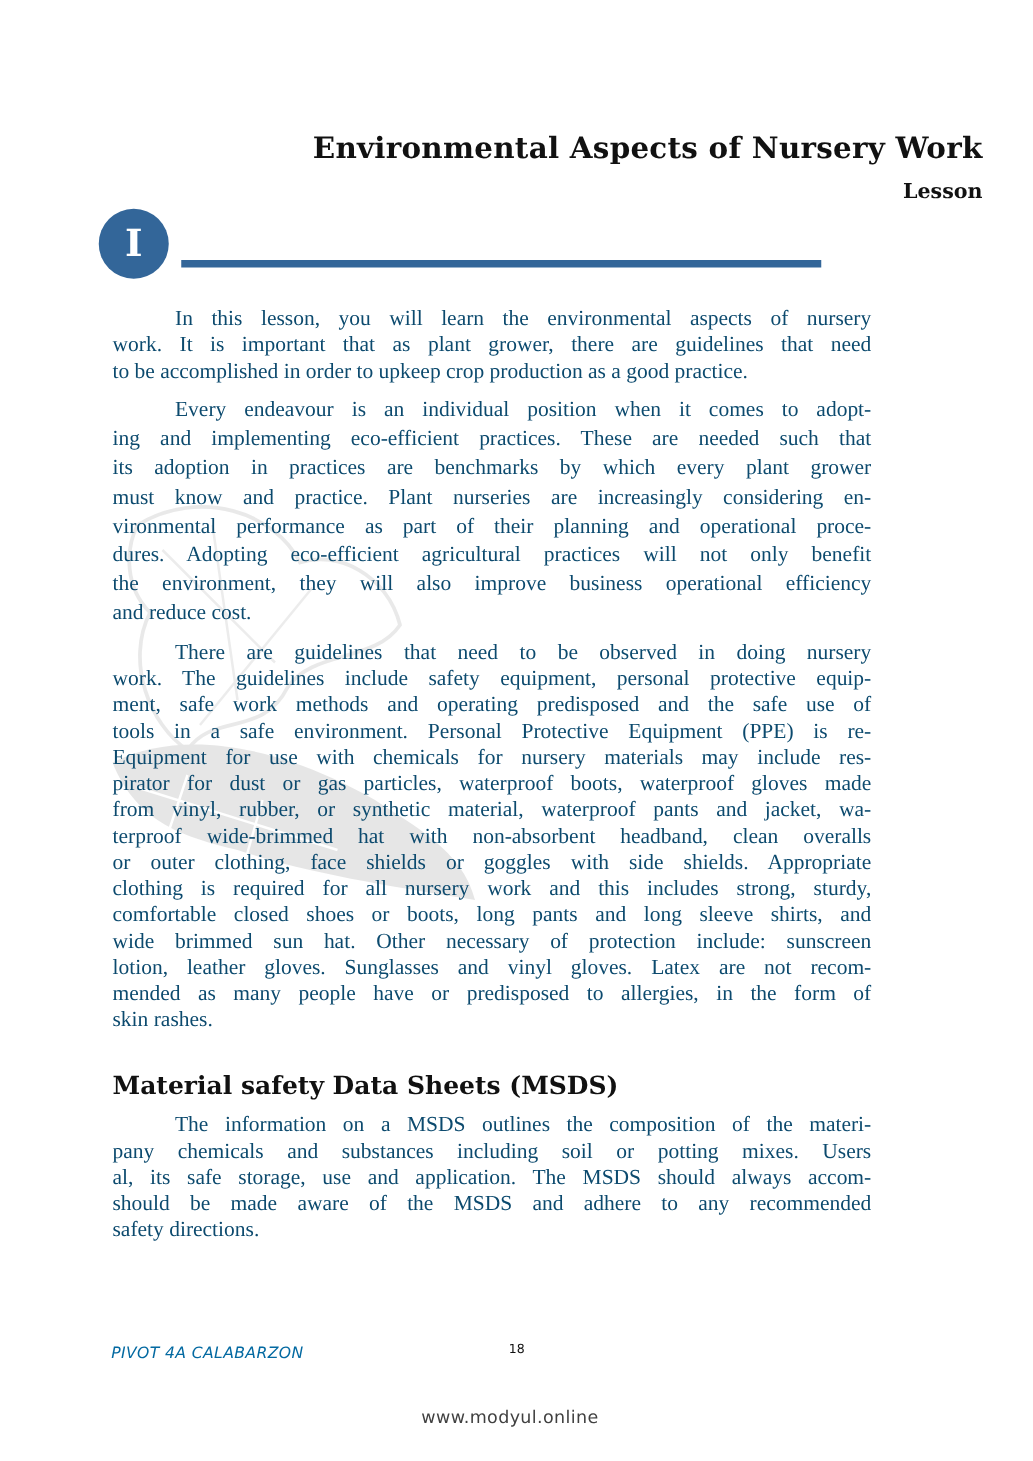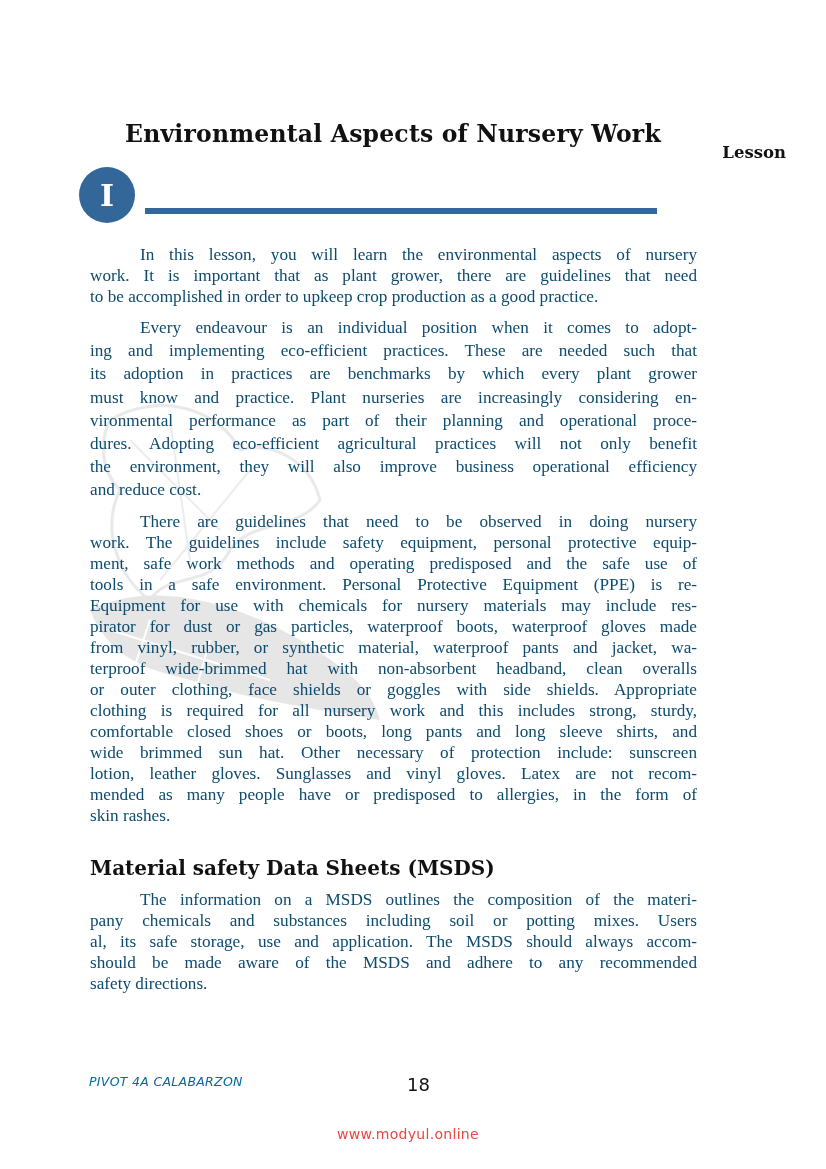--- a/index.html
+++ b/index.html
@@ -2,21 +2,21 @@
 <html><head>
 <meta charset="utf-8">
 <style>
   html, body { margin: 0; padding: 0; background: #ffffff; }
   body { width: 826px; height: 1169px; position: relative; overflow: hidden;
          font-family: "DejaVu Serif", "Liberation Serif", serif; color: #111; }
   .page { position: absolute; left: 0; top: 0; width: 826px; height: 1169px; }
 
   .watermark { position: absolute; left: 70px; top: 380px; width: 320px; height: 360px; opacity: 0.18; pointer-events: none; }
 
-  .title { position: absolute; left: 0; width: 786px; top: 120px; text-align: center;
+  .title { position: absolute; left: 0; width: 786px; top: 104px; text-align: right;
            font-family: "DejaVu Serif", serif; font-weight: bold; font-size: 23.5px; letter-spacing: 0.2px; }
   .subtitle { position: absolute; left: 0; width: 786px; top: 143px; text-align: right;
               font-family: "DejaVu Serif", serif; font-weight: bold; font-size: 16.5px; }
 
   .badge { position: absolute; left: 79px; top: 167px; width: 56px; height: 56px; border-radius: 50%;
            background: #336699; color: #fff; display: flex; align-items: center; justify-content: center;
            font-family: "DejaVu Serif", serif; font-weight: bold; font-size: 30px; }
   .rule { position: absolute; left: 145px; top: 208px; width: 512px; height: 6px; background: #336699; }
 
   .text { position: absolute; left: 90px; width: 607px; font-family: "Liberation Serif", "DejaVu Serif", serif;
@@ -25,23 +25,23 @@
   .line.last { text-align-last: left; }
   .line.indent { padding-left: 50px; }
   .line.l23 { height: 23.2px; line-height: 23.2px; }
 
   .heading { position: absolute; left: 90px; top: 856px; font-family: "DejaVu Serif", serif;
              font-weight: bold; font-size: 20px; }
 
   .footer-left { position: absolute; left: 89px; top: 1074px; font-family: "DejaVu Sans", sans-serif;
                  font-style: italic; font-size: 12.5px; letter-spacing: 0.3px; color: #0369a1; }
   .footer-page { position: absolute; left: 407px; top: 1074px; font-family: "DejaVu Sans", sans-serif;
-                 font-size: 18px; color: #111; }
+                 font-size: 10px; color: #111; }
   .site { position: absolute; left: 337px; top: 1126px; font-family: "DejaVu Sans", sans-serif;
-          font-size: 14px; color: #ef4444; letter-spacing: 0.3px; }
+          font-size: 14px; color: #404040; letter-spacing: 0.3px; }
 </style>
 </head>
 <body>
 
 <div class="page">
 
   <svg class="watermark" viewBox="0 0 320 360">
     <path d="M40 40 C90 10 150 30 170 70 C200 60 240 80 250 120 C230 150 180 140 160 170 C140 210 100 190 80 220 C50 200 30 150 50 110 C30 90 30 60 40 40 Z" fill="none" stroke="#888" stroke-width="3"></path>
     <path d="M60 60 L150 150 M100 40 L120 180 M180 90 L90 200" stroke="#999" stroke-width="2" fill="none"></path>
     <path d="M20 230 C80 200 160 220 230 260 C260 280 300 300 310 340 C250 330 180 320 120 300 C80 290 40 280 20 230 Z" fill="#777"></path>

